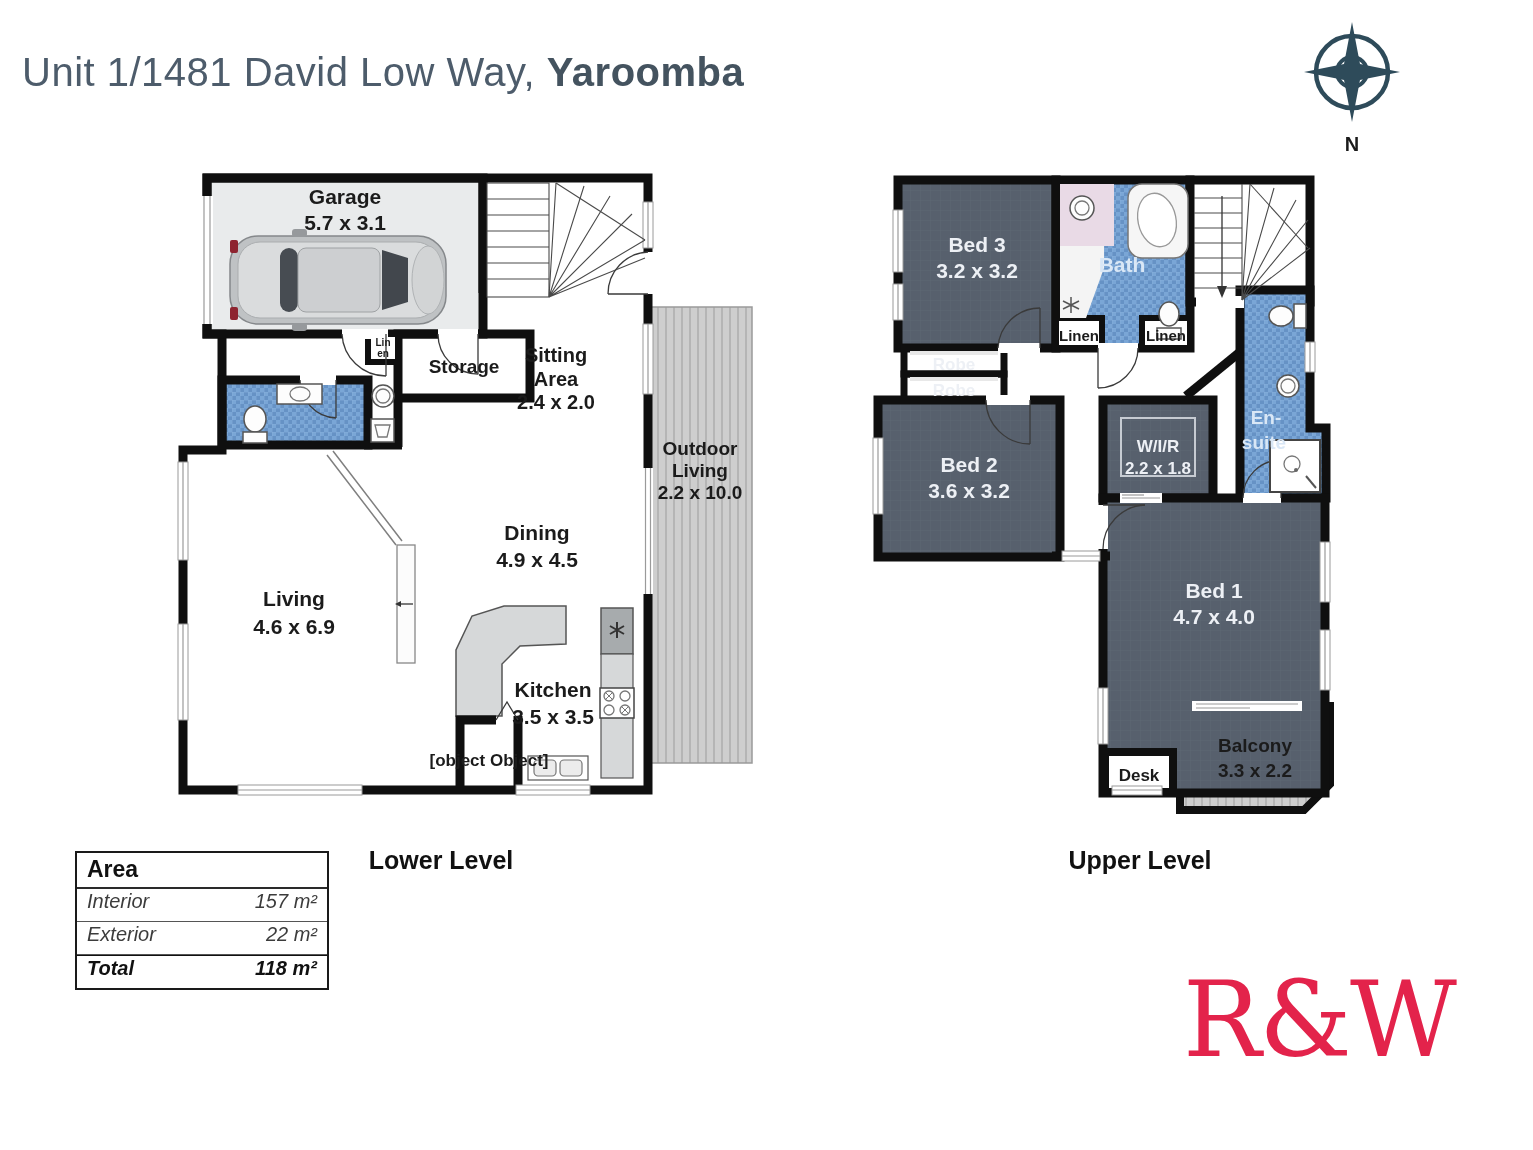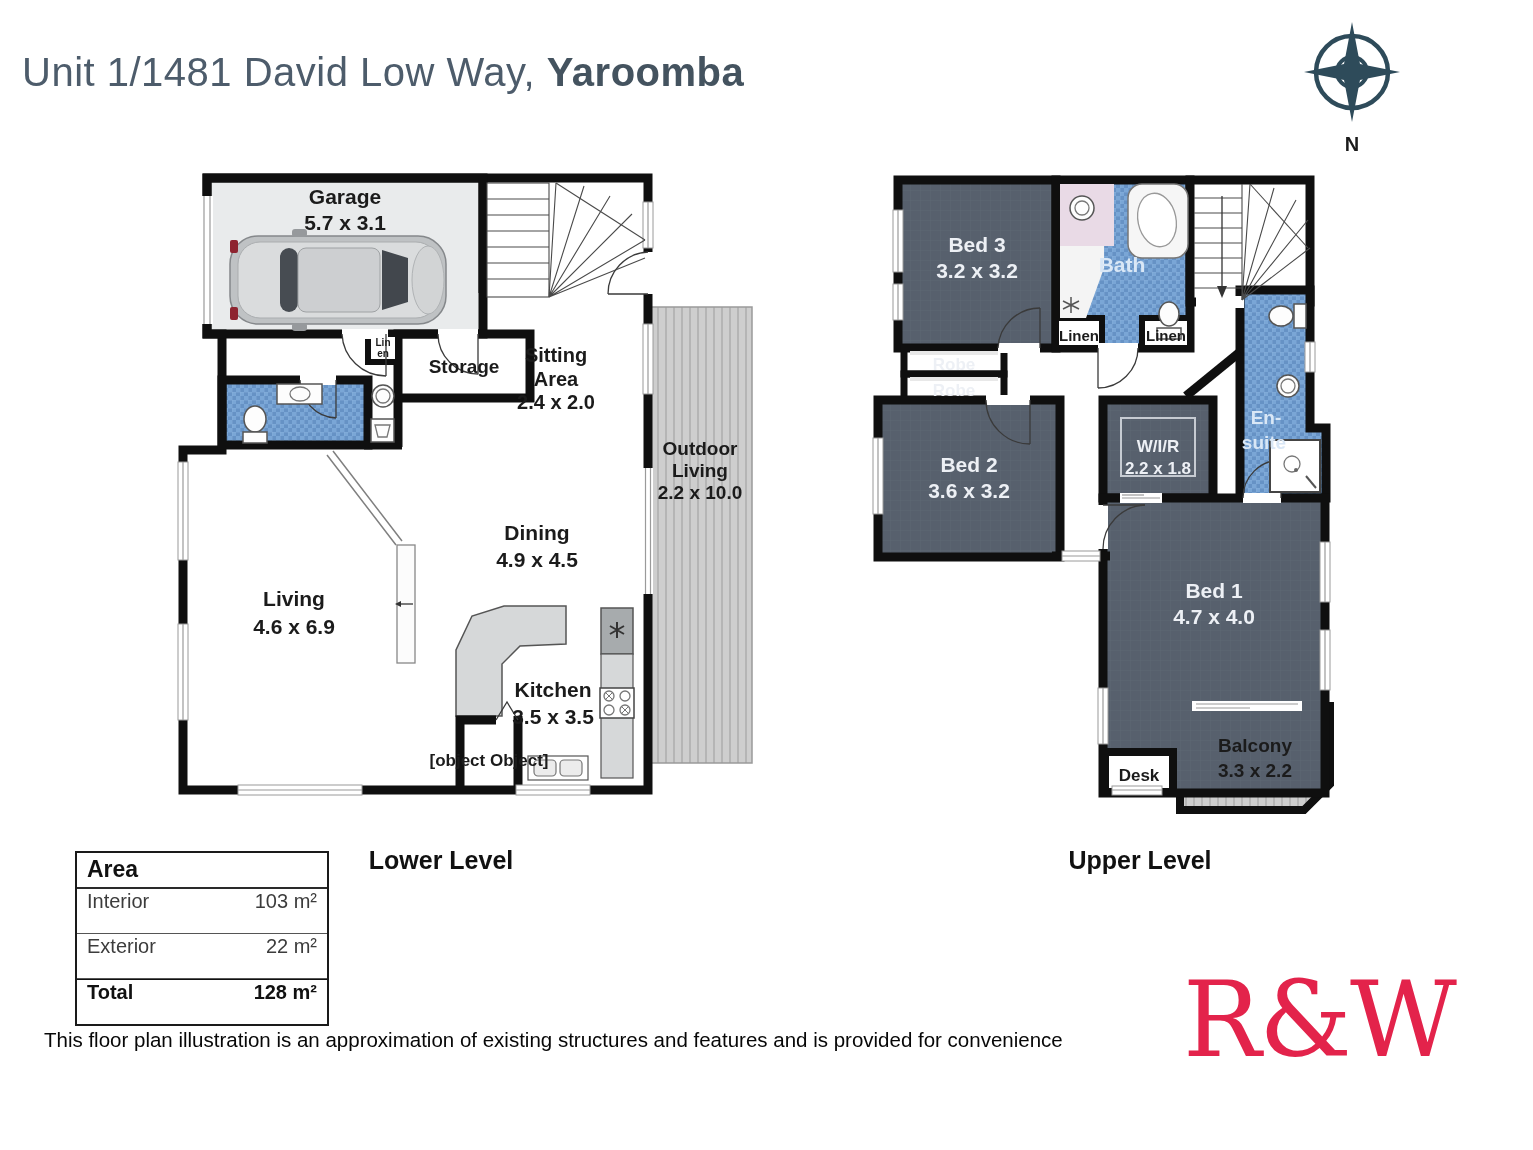--- a/index.html
+++ b/index.html
@@ -25,21 +25,21 @@
   .s15{font-size:15px;} .s10{font-size:10px;}
   .on-carpet{fill:#edf0f5;}
   .on-tile{fill:#d9e7f6;}
   .level-lbl{font-size:25px;fill:#111;}
 
   
   .area-table{position:absolute;left:75px;top:851px;width:250px;border:2px solid #1a1a1a;
         background:#fff;color:#222;}
   .at-header{font-size:23px;font-weight:700;color:#111;padding:3px 10px 4px;border-bottom:2px solid #2a2a2a;}
   .at-row{display:flex;justify-content:space-between;font-size:20px;color:#3c3c3c;
-        padding:1px 10px 20px;border-bottom:1px solid #555;}
+        padding:1px 10px 8px;border-bottom:1px solid #555;font-style:italic;}
   .at-row:last-child{border-bottom:none;border-top:1px solid #111;font-weight:700;color:#111;gap:11px;}
   .disclaimer{position:absolute;left:44px;top:1026px;width:1150px;font-size:20.5px;
         line-height:28px;color:#070707;}
   .logo{position:absolute;left:1183px;top:968px;font-family:"DejaVu Serif",serif;
         font-weight:400;font-size:104px;color:#e3234b;letter-spacing:-2px;line-height:1;}
 </style>
 </head>
 <body>
 
 <div class="page">
@@ -346,31 +346,30 @@
       <circle cx="1352" cy="72" r="15" fill="none" stroke="#2e4b5a" stroke-width="4"></circle>
       <path d="M1352,22 L1360,64 L1400,72 L1360,80 L1352,122 L1344,80 L1304,72 L1344,64 Z" fill="#2e4b5a"></path>
     </g>
     <text x="1352" y="151" class="pl-lbl s20">N</text>
   </svg>
 
   <div class="area-table">
     <div class="at-header">Area</div>
     <div class="at-row">
       <span>Interior</span>
-      <span>103 m²</span>
+      <span>157 m²</span>
     </div>
     <div class="at-row">
       <span>Exterior</span>
       <span>22 m²</span>
     </div>
     <div class="at-row">
       <span>Total</span>
-      <span>128 m²</span>
+      <span>118 m²</span>
     </div>
   </div>
 
   <div class="disclaimer">
-    <div>This floor plan illustration is an approximation of existing structures and features and is provided for convenience</div>
   </div>
 
   <div class="logo">R&amp;W</div>
 
 </div>
 
 </body></html>

